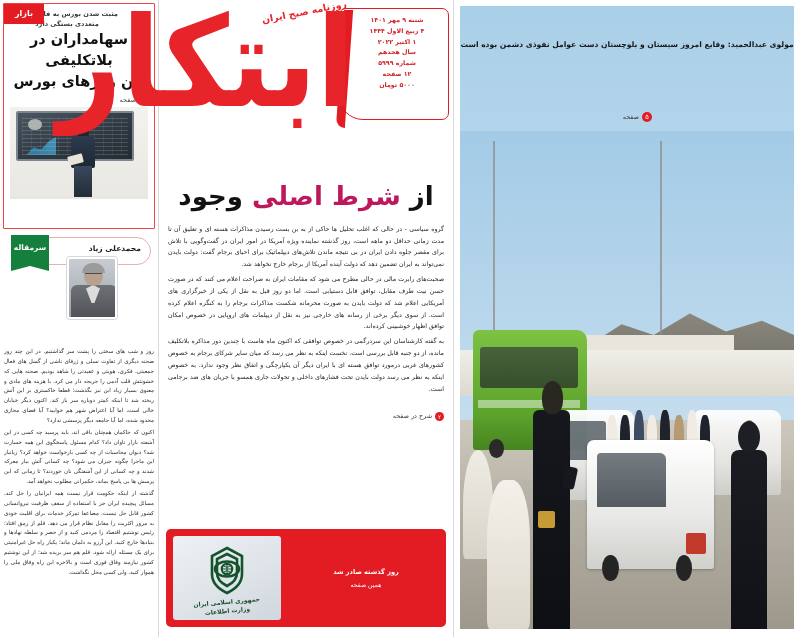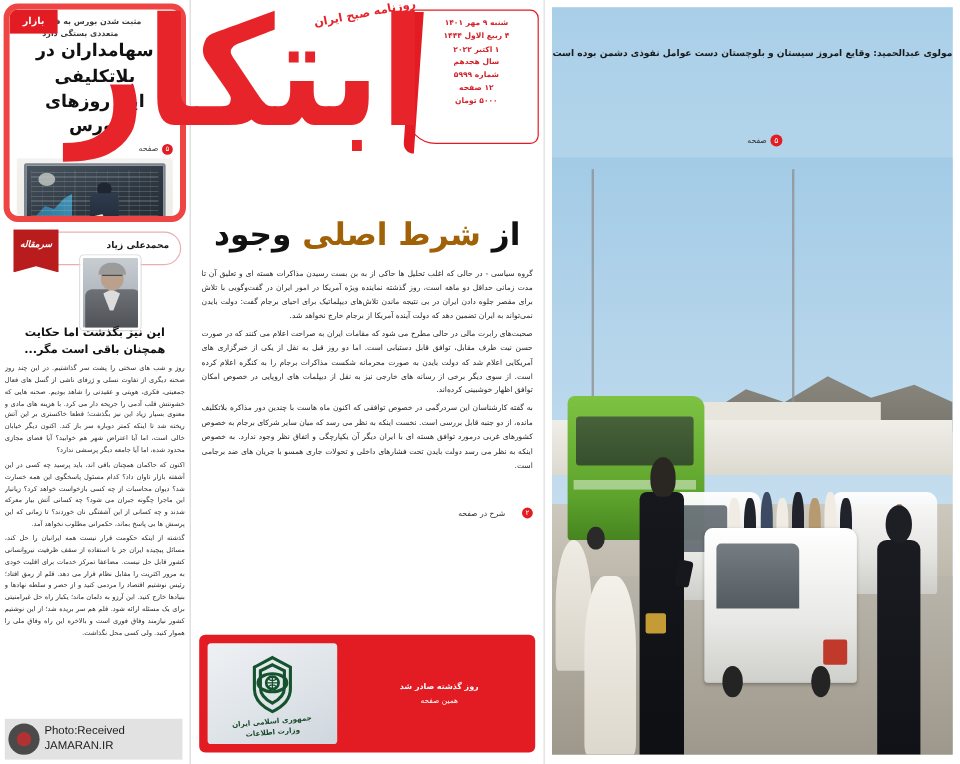--- a/index.html
+++ b/index.html
@@ -25,24 +25,24 @@
     position: absolute;
     left: 0; top: 0;
     width: 158px;
     height: 637px;
     background: #ffffff;
   }
 
   .stock-box {
     position: relative;
     margin: 3px 3px 0 3px;
-    border: 5px solid #ef4444;
-    border-radius: 12px;
+    border: 1px solid #ef4444;
+    border-radius: 1px;
     padding: 5px 6px 4px 6px;
-    height: 182px;
+    height: 226px;
     overflow: hidden;
   }
   .corner-tab {
     position: absolute;
     top: 0; left: 0;
     width: 40px; height: 20px;
     background: #e31b23;
     color: #fff;
     font-size: 8px;
     line-height: 20px;
@@ -164,28 +164,27 @@
     position: absolute;
     top: 2px; right: 4px;
     width: 122px; height: 28px;
     border: 1px solid #e7b0b0;
     border-radius: 14px;
   }
   .edit-flag {
     position: absolute;
     top: 0px; left: 8px;
     width: 38px; height: 36px;
-    background: #b91c1c;
+    background: #15803d;
     clip-path: polygon(0 0, 100% 0, 100% 100%, 50% 86%, 0 100%);
     color: #fff;
     font-size: 7.5px;
     font-weight: bold;
     text-align: center;
     line-height: 26px;
-    font-style: italic;
   }
   .edit-author {
     position: absolute;
     top: 9px; right: 14px;
     font-size: 7.6px;
     font-weight: bold;
     color: #1b1b1b;
   }
   .edit-avatar {
     position: absolute;
@@ -356,36 +355,36 @@
     margin-bottom: 5px;
   }
   .lead-head {
     font-size: 26px;
     font-weight: bold;
     line-height: 1.3;
     color: #111;
     text-align: center;
     letter-spacing: -1px;
   }
-  .lead-head .red { color: #a16207; }
+  .lead-head .red { color: #be185d; }
   .lead-body {
     margin-top: 9px;
     font-size: 6.3px;
     line-height: 1.88;
     text-align: justify;
     color: #262626;
     height: 182px;
     overflow: hidden;
   }
   .lead-body p { margin-bottom: 3px; }
   .lead-ref {
     display: flex;
-    align-items: flex-end;
-    gap: 14px;
-    margin-top: 18px;
+    align-items: center;
+    gap: 3px;
+    margin-top: 7px;
     font-size: 6.4px;
     color: #333;
   }
   .lead-ref .dot {
     display: inline-block;
     width: 9px; height: 9px;
     border-radius: 50%;
     background: #e31b23;
     color: #fff;
     font-size: 6px;
@@ -680,36 +679,28 @@
       <div class="edit-pill"></div>
       <div class="edit-flag">سرمقاله</div>
       <div class="edit-author">محمدعلی زیاد</div>
       <div class="edit-avatar">
         <div class="av-body"></div>
         <div class="av-shirt"></div>
         <div class="av-head"></div>
         <div class="av-hair"></div>
         <div class="av-glass"></div>
       </div>
-      <div class="edit-head">این نیز بگذشت اما حکایت همچنان باقی است مگر...</div>
     </div>
 
     <div class="edit-body">
       <p>روز و شب های سختی را پشت سر گذاشتیم. در این چند روز صحنه دیگری از تفاوت نسلی و ژرفای ناشی از گسل های فعال جمعیتی، فکری، هویتی و عقیدتی را شاهد بودیم. صحنه هایی که خشونتش قلب آدمی را جریحه دار می کرد. با هزینه های مادی و معنوی بسیار زیاد این نیز بگذشت؛ قطعا خاکستری بر این آتش ریخته شد تا اینکه کمتر دوباره سر باز کند. اکنون دیگر خیابان خالی است، اما آیا اعتراض شهر هم خوابید؟ آیا فضای مجازی محدود شده، اما آیا جامعه دیگر پرسشی ندارد؟</p>
       <p>اکنون که حاکمان همچنان باقی اند، باید پرسید چه کسی در این آشفته بازار تاوان داد؟ کدام مسئول پاسخگوی این همه خسارت شد؟ دیوان محاسبات از چه کسی بازخواست خواهد کرد؟ زیانبار این ماجرا چگونه جبران می شود؟ چه کسانی آتش بیار معرکه شدند و چه کسانی از این آشفتگی نان خوردند؟ تا زمانی که این پرسش ها بی پاسخ بماند، حکمرانی مطلوب نخواهد آمد.</p>
       <p>گذشته از اینکه حکومت قرار نیست همه ایرانیان را حل کند، مسائل پیچیده ایران جز با استفاده از سقف ظرفیت نیروانسانی کشور قابل حل نیست. مضاعفا تمرکز خدمات برای اقلیت خودی به مرور اکثریت را مقابل نظام قرار می دهد. قلم از رمق افتاد؛ رئیس نوشتیم اقتصاد را مردمی کنید و از حصر و سلطه نهادها و بنیادها خارج کنید. این آرزو به دلمان ماند؛ یکبار راه حل غیرامنیتی برای یک مسئله ارائه شود. قلم هم سر بریده شد؛ از این نوشتیم کشور نیازمند وفاق فوری است و بالاخره این راه وفاق ملی را هموار کنید. ولی کسی محل نگذاشت.</p>
     </div>
 
-    <div class="watermark">
-      <div class="wm-logo"></div>
-      <div class="wm-text">
-        <div>Photo:Received</div>
-        <div>JAMARAN.IR</div>
-      </div>
-    </div>
   </div>
 
   <div class="center-col">
 
     <div class="masthead">
       <div class="mast-frame"></div>
       <div class="mast-stripe"></div>
       <div class="mast-dates">
         <div>شنبه ۹ مهر ۱۴۰۱</div>
         <div>۴ ربیع الاول ۱۴۴۴</div>

